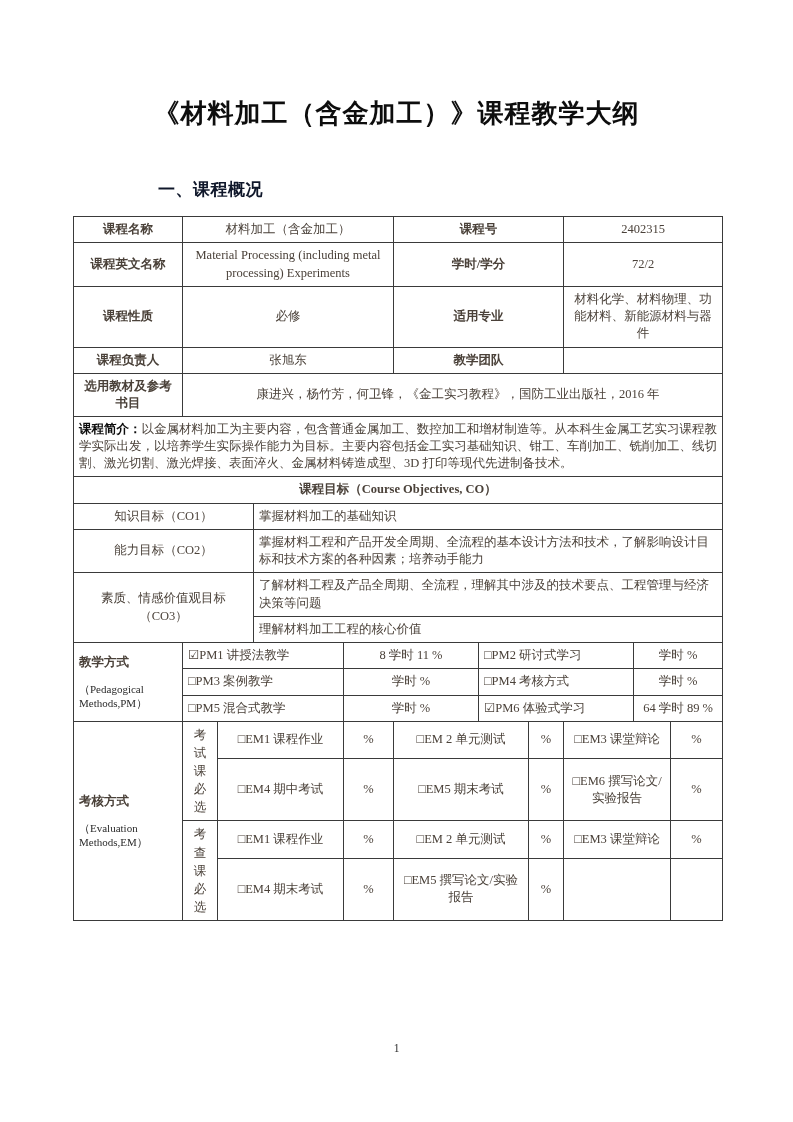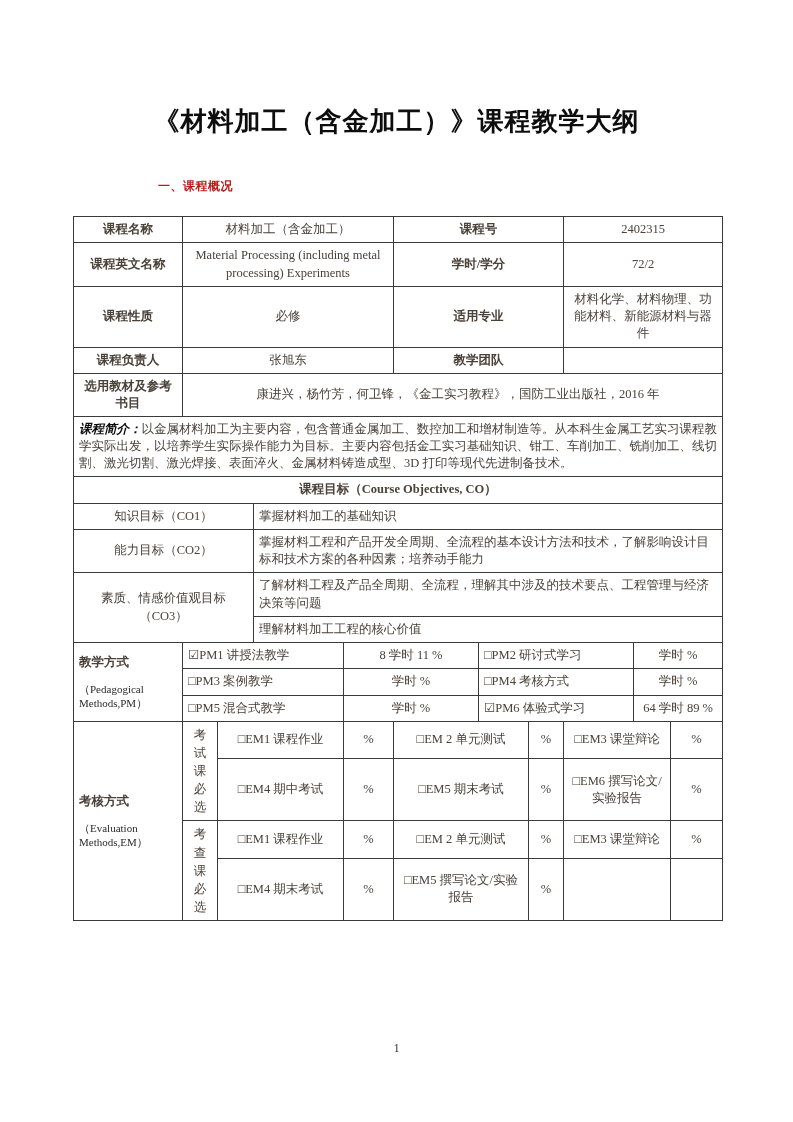--- a/index.html
+++ b/index.html
@@ -23,31 +23,31 @@
     box-sizing: border-box;
   }
   .doc-title {
     text-align: center;
     font-size: 26px;
     font-weight: bold;
     letter-spacing: 1px;
     margin: 0;
     position: absolute;
     left: 0; right: 0;
-    top: 104px;
+    top: 96px;
     color: #0d0d0d;
     font-family: "Liberation Serif", "DejaVu Serif", serif;
   }
   .section-heading {
     position: absolute;
     left: 158px;
     top: 178px;
-    font-size: 12px;
-    font-weight: bold;
-    color: #b91c1c;
+    font-size: 17px;
+    font-weight: bold;
+    color: #0f172a;
     letter-spacing: 0.5px;
   }
   table.main {
     position: absolute;
     left: 73px;
     top: 216px;
     width: 649px;
     border-collapse: collapse;
     table-layout: fixed;
   }
@@ -75,21 +75,20 @@
   }
   td.intro {
     text-align: justify;
     line-height: 1.62;
     font-size: 12.5px;
     padding: 5px 6px 6px 6px;
   }
   td.intro b {
     color: #0d0d0d;
     font-weight: bold;
-    font-style: italic;
   }
   td.objtitle {
     text-align: center;
     font-weight: bold;
     color: #0d0d0d;
     font-size: 13px;
     padding: 3px;
   }
   td.objlabel {
     text-align: center;

